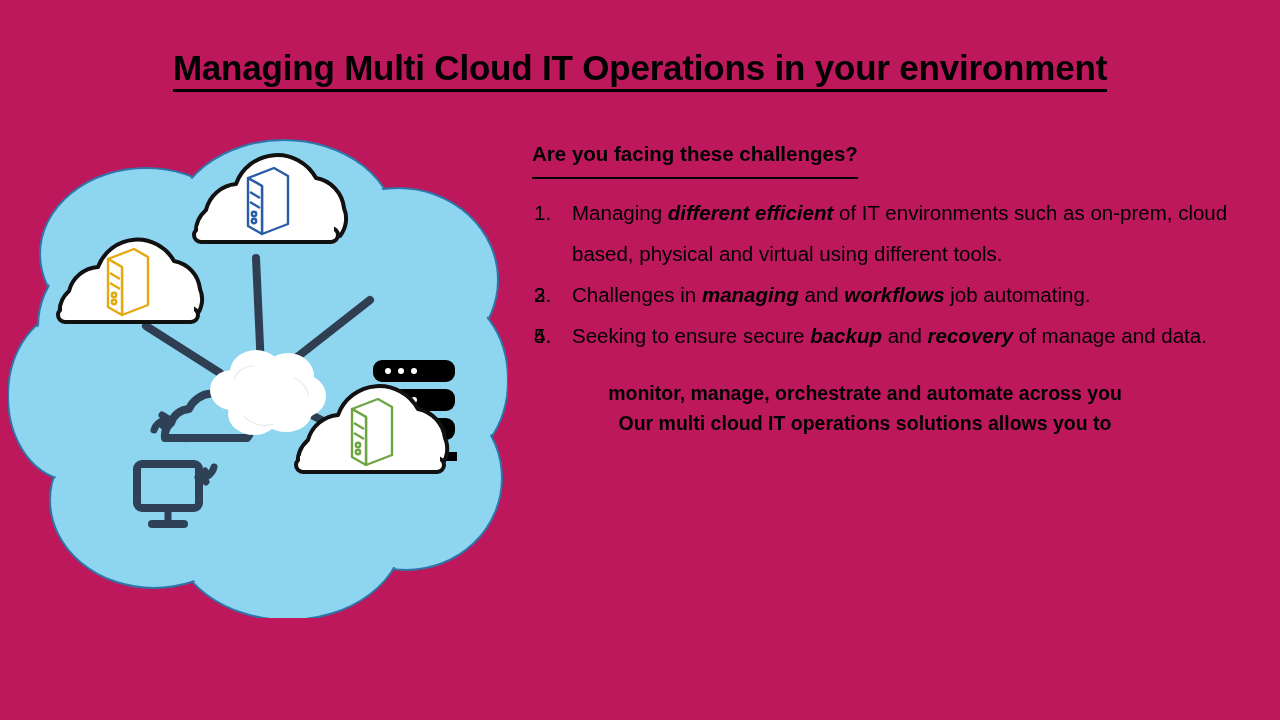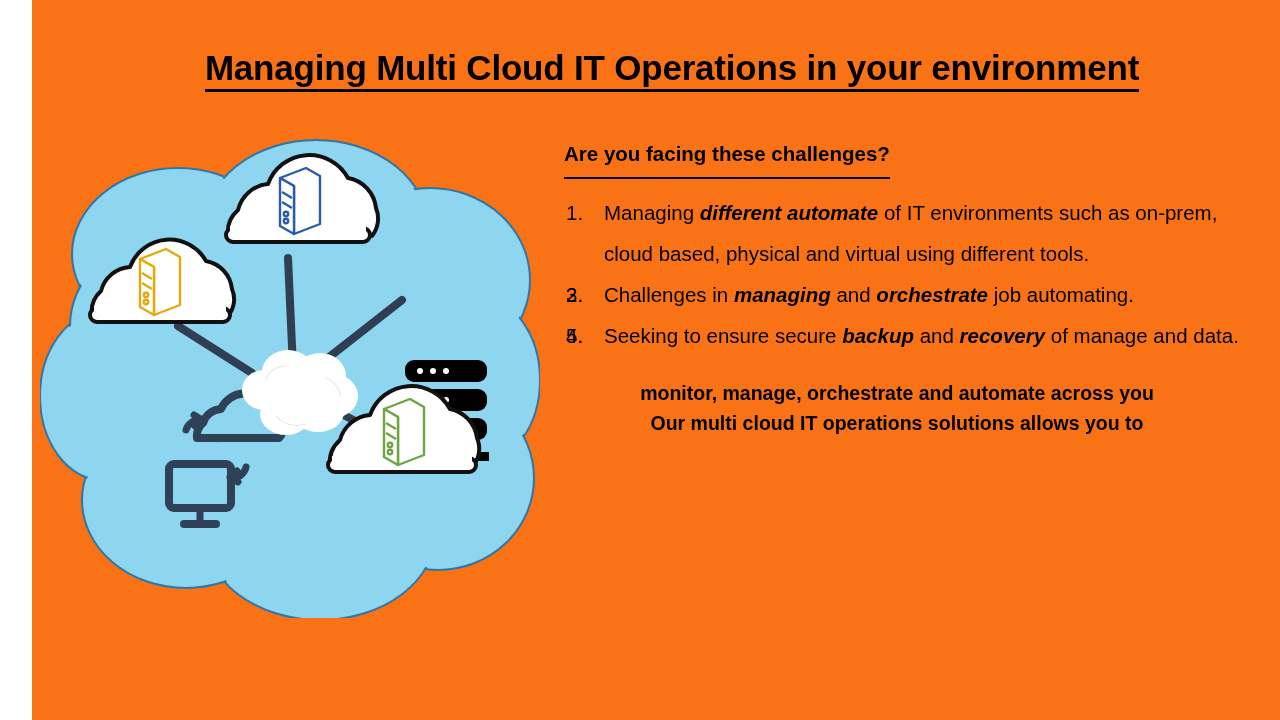--- a/index.html
+++ b/index.html
@@ -12,22 +12,21 @@
     height: 720px;
     overflow: hidden;
     font-family: "Liberation Sans", sans-serif;
     color: #000000;
     position: relative;
   }
 
   #slide {
     position: absolute;
     inset: 0;
-    background: #f97316;
-    margin-left: 32px;
+    background: #be185d;
   }
 
   
   #slide-title {
     position: absolute;
     left: 0;
     top: 48px;
     width: 1280px;
     text-align: center;
     font-size: 35px;
@@ -269,28 +268,28 @@
     </svg>
   </div>
 
   <div id="content">
 
     <div id="challenges-heading">Are you facing these challenges?</div>
 
     <ol id="challenge-list">
       <li>
         <span class="num">1.</span>
-        <span class="txt"><span>Managing </span><span class="emph">different automate</span><span> of IT environments such as on-prem, cloud based, physical and virtual using different tools.</span></span>
+        <span class="txt"><span>Managing </span><span class="emph">different efficient</span><span> of IT environments such as on-prem, cloud based, physical and virtual using different tools.</span></span>
       </li>
       <li>
         <span class="num">2.</span>
       </li>
       <li>
         <span class="num">3.</span>
-        <span class="txt"><span>Challenges in </span><span class="emph">managing</span><span> and </span><span class="emph">orchestrate</span><span> job automating.</span></span>
+        <span class="txt"><span>Challenges in </span><span class="emph">managing</span><span> and </span><span class="emph">workflows</span><span> job automating.</span></span>
       </li>
       <li>
         <span class="num">4.</span>
       </li>
       <li>
         <span class="num">5.</span>
         <span class="txt"><span>Seeking to ensure secure </span><span class="emph">backup</span><span> and </span><span class="emph">recovery</span><span> of manage and data.</span></span>
       </li>
     </ol>
 

